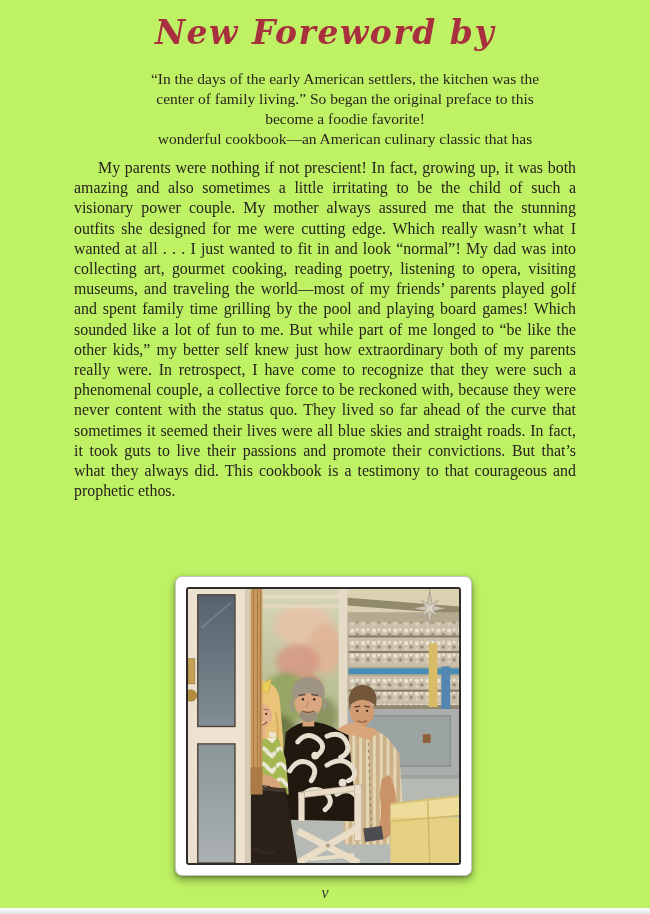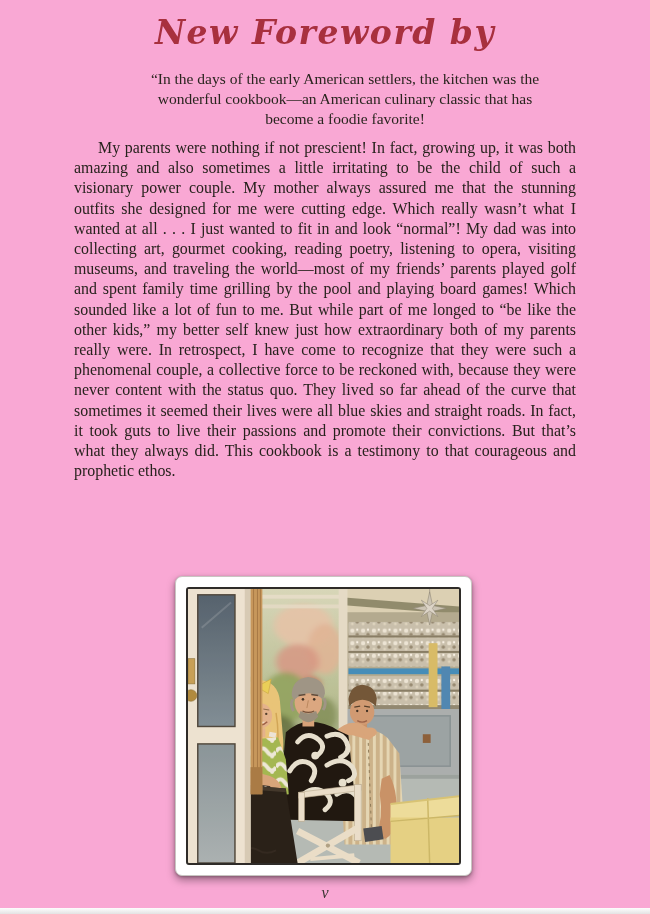--- a/index.html
+++ b/index.html
@@ -4,21 +4,21 @@
 <style>
   html,body{margin:0;padding:0;}
   body{
     width:650px;height:914px;
     background:#ffffff;
     font-family:"Liberation Serif", serif;
     color:#27221d;
     -webkit-font-smoothing:antialiased;
   }
   .page{
-    position:relative;width:650px;height:914px;overflow:hidden;background:#f9a8d4;
+    position:relative;width:650px;height:914px;overflow:hidden;background:#bef264;
   }
   .page::after{
     content:"";position:absolute;left:0;right:0;bottom:0;height:6px;
     background:linear-gradient(#fefefe,#e3e3e3);
   }
   .title-block{
     padding-top:12px;text-align:center;
     font-family:"DejaVu Serif", serif;
     font-style:italic;font-weight:bold;
     color:#a8303e;
@@ -56,22 +56,23 @@
 <body>
 
 <div class="page">
 
   <div class="title-block">
     <div>New Foreword by</div>
   </div>
 
   <div class="epigraph">
     <div>“In the days of the early American settlers, the kitchen was the</div>
+    <div>center of family living.” So began the original preface to this</div>
+    <div>become a foodie favorite!</div>
     <div>wonderful cookbook—an American culinary classic that has</div>
-    <div>become a foodie favorite!</div>
   </div>
 
   <p class="body-par">My parents were nothing if not prescient! In fact, growing up, it was both amazing and also sometimes a little irritating to be the child of such a visionary power couple. My mother always assured me that the stunning outfits she designed for me were cutting edge. Which really wasn’t what I wanted at all . . . I just wanted to fit in and look “normal”! My dad was into collecting art, gourmet cooking, reading poetry, listening to opera, visiting museums, and traveling the world—most of my friends’ parents played golf and spent family time grilling by the pool and playing board games! Which sounded like a lot of fun to me. But while part of me longed to “be like the other kids,” my better self knew just how extraordinary both of my parents really were. In retrospect, I have come to recognize that they were such a phenomenal couple, a collective force to be reckoned with, because they were never content with the status quo. They lived so far ahead of the curve that sometimes it seemed their lives were all blue skies and straight roads. In fact, it took guts to live their passions and promote their convictions. But that’s what they always did. This cookbook is a testimony to that courageous and prophetic ethos.</p>
 
   <div class="photo-frame">
     <div class="photo-inner" role="img" aria-label="Vintage color photograph: Vincent Price in a black-and-white patterned shirt seated in a white director's chair, with young Victoria (blonde, yellow hair bow, green-and-white dress) on his lap and a younger man in a striped shirt beside them; behind them a glass door, window foliage, shelves of silver trophies, a hanging star ornament, and a yellow ottoman">
       <svg viewBox="0 0 277 283" preserveAspectRatio="none" aria-hidden="true">
         <defs>
           <linearGradient id="glassTop" x1="0" y1="0" x2="0" y2="1">
             <stop offset="0" stop-color="#4f6170"></stop>

